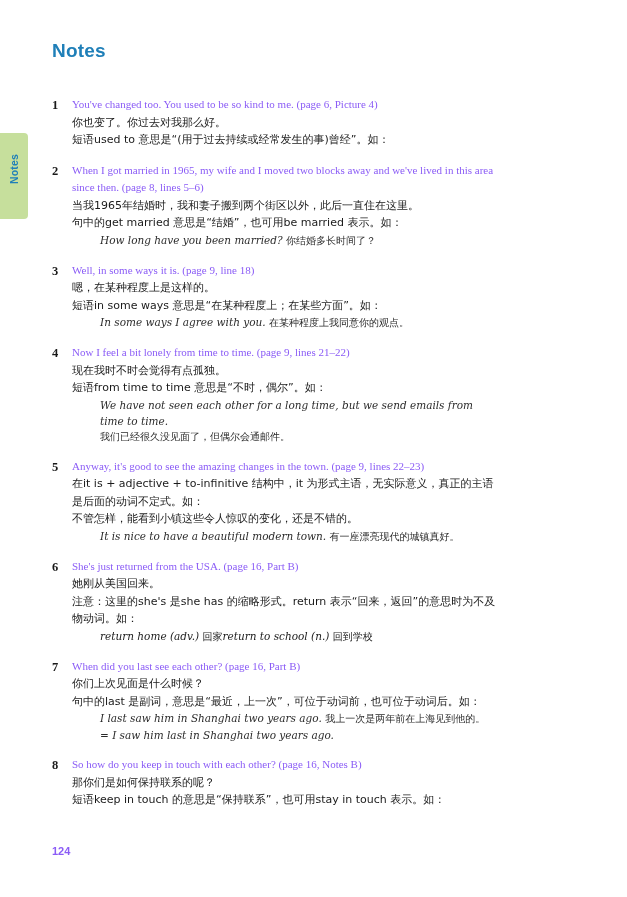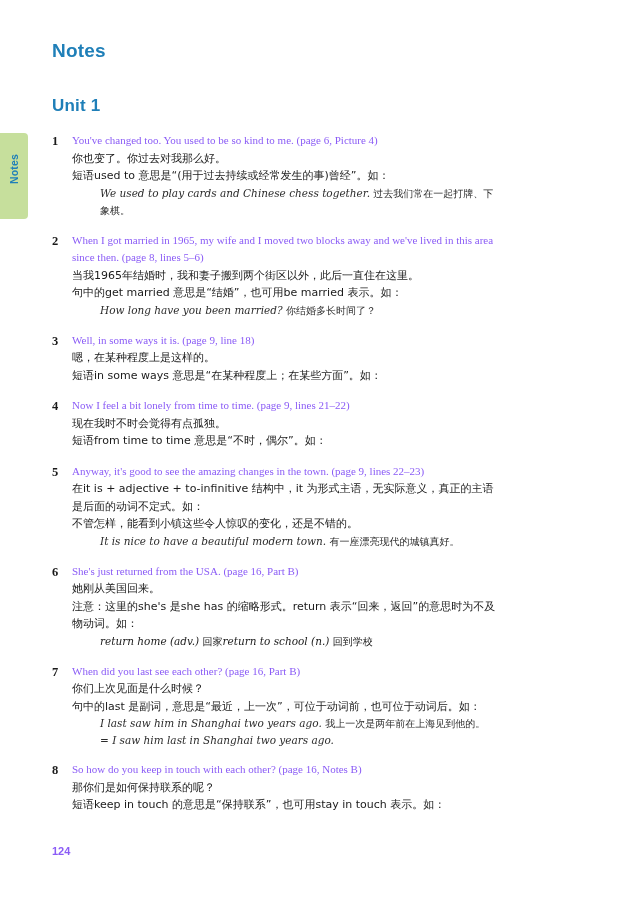--- a/index.html
+++ b/index.html
@@ -131,32 +131,27 @@
 </head>
 <body>
 
 <div class="page">
 
   <div class="side-tab">
     <div class="side-tab-label">Notes</div>
   </div>
 
   <h1 class="notes-title">Notes</h1>
-  <h2 class="unit-title">Unit 1</h2>
 
   <div class="item">
     <div class="item-num">1</div>
     <div class="item-body">
       <div class="line-en">You've changed too. You used to be so kind to me. (page 6, Picture 4)</div>
       <div class="line-cn">你也变了。你过去对我那么好。</div>
       <div class="line-cn">短语used to 意思是“(用于过去持续或经常发生的事)曾经”。如：</div>
-      <div class="example">
-        <span>We used to play cards and Chinese chess together.</span>
-        <span class="cn">过去我们常在一起打牌、下象棋。</span>
-      </div>
     </div>
   </div>
 
   <div class="item">
     <div class="item-num">2</div>
     <div class="item-body">
       <div class="line-en">When I got married in 1965, my wife and I moved two blocks away and we've lived in this area since then. (page 8, lines 5–6)</div>
       <div class="line-cn">当我1965年结婚时，我和妻子搬到两个街区以外，此后一直住在这里。</div>
       <div class="line-cn">句中的get married 意思是“结婚”，也可用be married 表示。如：</div>
       <div class="example">
@@ -165,29 +160,37 @@
       </div>
     </div>
   </div>
 
   <div class="item">
     <div class="item-num">3</div>
     <div class="item-body">
       <div class="line-en">Well, in some ways it is. (page 9, line 18)</div>
       <div class="line-cn">嗯，在某种程度上是这样的。</div>
       <div class="line-cn">短语in some ways 意思是“在某种程度上；在某些方面”。如：</div>
+      <div class="example">
+        <span>In some ways I agree with you.</span>
+        <span class="cn">在某种程度上我同意你的观点。</span>
+      </div>
     </div>
   </div>
 
   <div class="item">
     <div class="item-num">4</div>
     <div class="item-body">
       <div class="line-en">Now I feel a bit lonely from time to time. (page 9, lines 21–22)</div>
       <div class="line-cn">现在我时不时会觉得有点孤独。</div>
       <div class="line-cn">短语from time to time 意思是“不时，偶尔”。如：</div>
+      <div class="example">
+        <div>We have not seen each other for a long time, but we send emails from time to time.</div>
+        <div class="cn">我们已经很久没见面了，但偶尔会通邮件。</div>
+      </div>
     </div>
   </div>
 
   <div class="item">
     <div class="item-num">5</div>
     <div class="item-body">
       <div class="line-en">Anyway, it's good to see the amazing changes in the town. (page 9, lines 22–23)</div>
       <div class="line-cn">在it is + adjective + to-infinitive 结构中，it 为形式主语，无实际意义，真正的主语是后面的动词不定式。如：</div>
       <div class="line-cn">不管怎样，能看到小镇这些令人惊叹的变化，还是不错的。</div>
       <div class="example">

